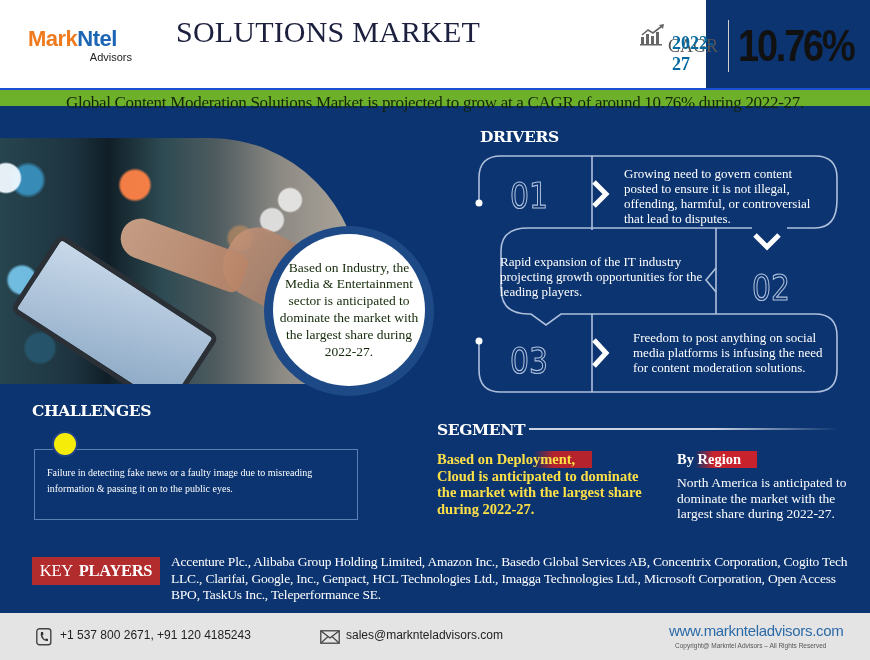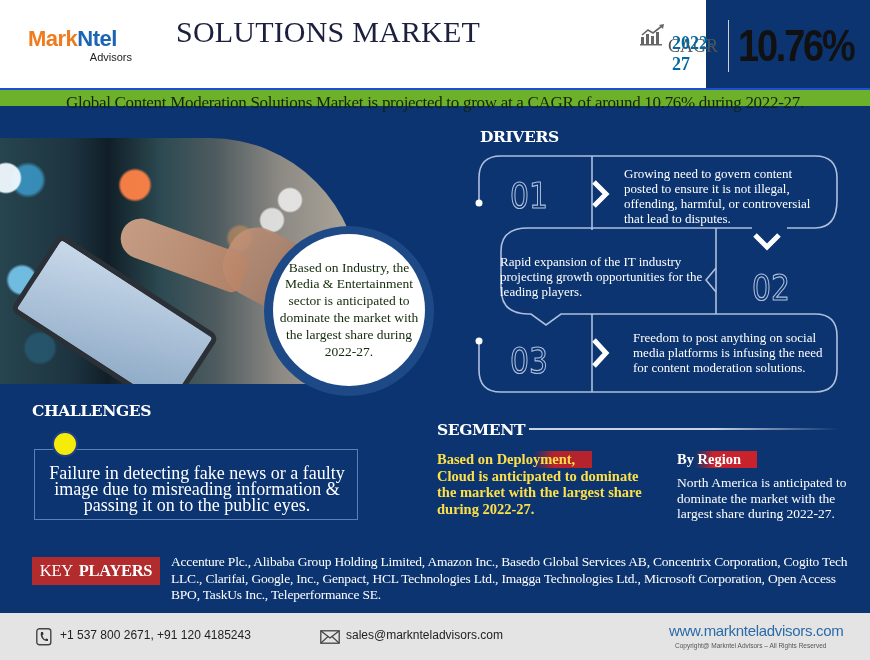--- a/index.html
+++ b/index.html
@@ -51,21 +51,21 @@
   
   .h-section { position: absolute; font-family: "DejaVu Serif", serif; font-weight: bold; font-size: 15.5px; color: #ffffff; letter-spacing: -0.4px; }
 
   
   .drv-svg { position: absolute; left: 470px; top: 148px; width: 400px; height: 250px; }
   .drv-text { position: absolute; font-family: "Liberation Serif", serif; font-size: 13px; line-height: 15px; color: #ffffff; }
 
   
   .chal-box { position: absolute; left: 34px; top: 449px; width: 324px; height: 71px; border: 1.5px solid #5d80b4; }
   .chal-dot { position: absolute; left: 52px; top: 431px; width: 26px; height: 26px; border-radius: 50%; background: #f5ec0a; border: 2px solid #21408a; }
-  .chal-text { position: absolute; left: 47px; top: 465px; width: 300px; font-family: "Liberation Serif", serif; font-size: 18px; line-height: 16px; color: #ffffff; text-align: center; }
+  .chal-text { position: absolute; left: 47px; top: 465px; width: 300px; font-family: "Liberation Serif", serif; font-size: 10px; line-height: 16px; color: #ffffff; }
 
   
   .seg-line { position: absolute; left: 529px; top: 428px; width: 310px; height: 1.5px; background: linear-gradient(90deg, #c9d3e4 0%, #c9d3e4 60%, rgba(201,211,228,0) 100%); }
   .seg-hl1 { position: absolute; left: 533px; top: 451px; width: 59px; height: 17px; background: linear-gradient(90deg, rgba(179,34,45,0), #b5232d 35%); }
   .seg-hl2 { position: absolute; left: 695px; top: 451px; width: 62px; height: 17px; background: linear-gradient(90deg, rgba(179,34,45,0), #c8232d 30%); }
   .seg-col1 { position: absolute; left: 437px; top: 451px; width: 220px; font-family: "Liberation Serif", serif; font-weight: bold; font-size: 14.5px; line-height: 16.5px; color: #fde047; }
   .seg-col2-head { position: absolute; left: 677px; top: 451px; font-family: "Liberation Serif", serif; font-weight: bold; font-size: 14.5px; line-height: 17px; color: #ffffff; }
   .seg-col2 { position: absolute; left: 677px; top: 475px; width: 180px; font-family: "Liberation Serif", serif; font-size: 13.5px; line-height: 15.5px; color: #ffffff; }
 
   

